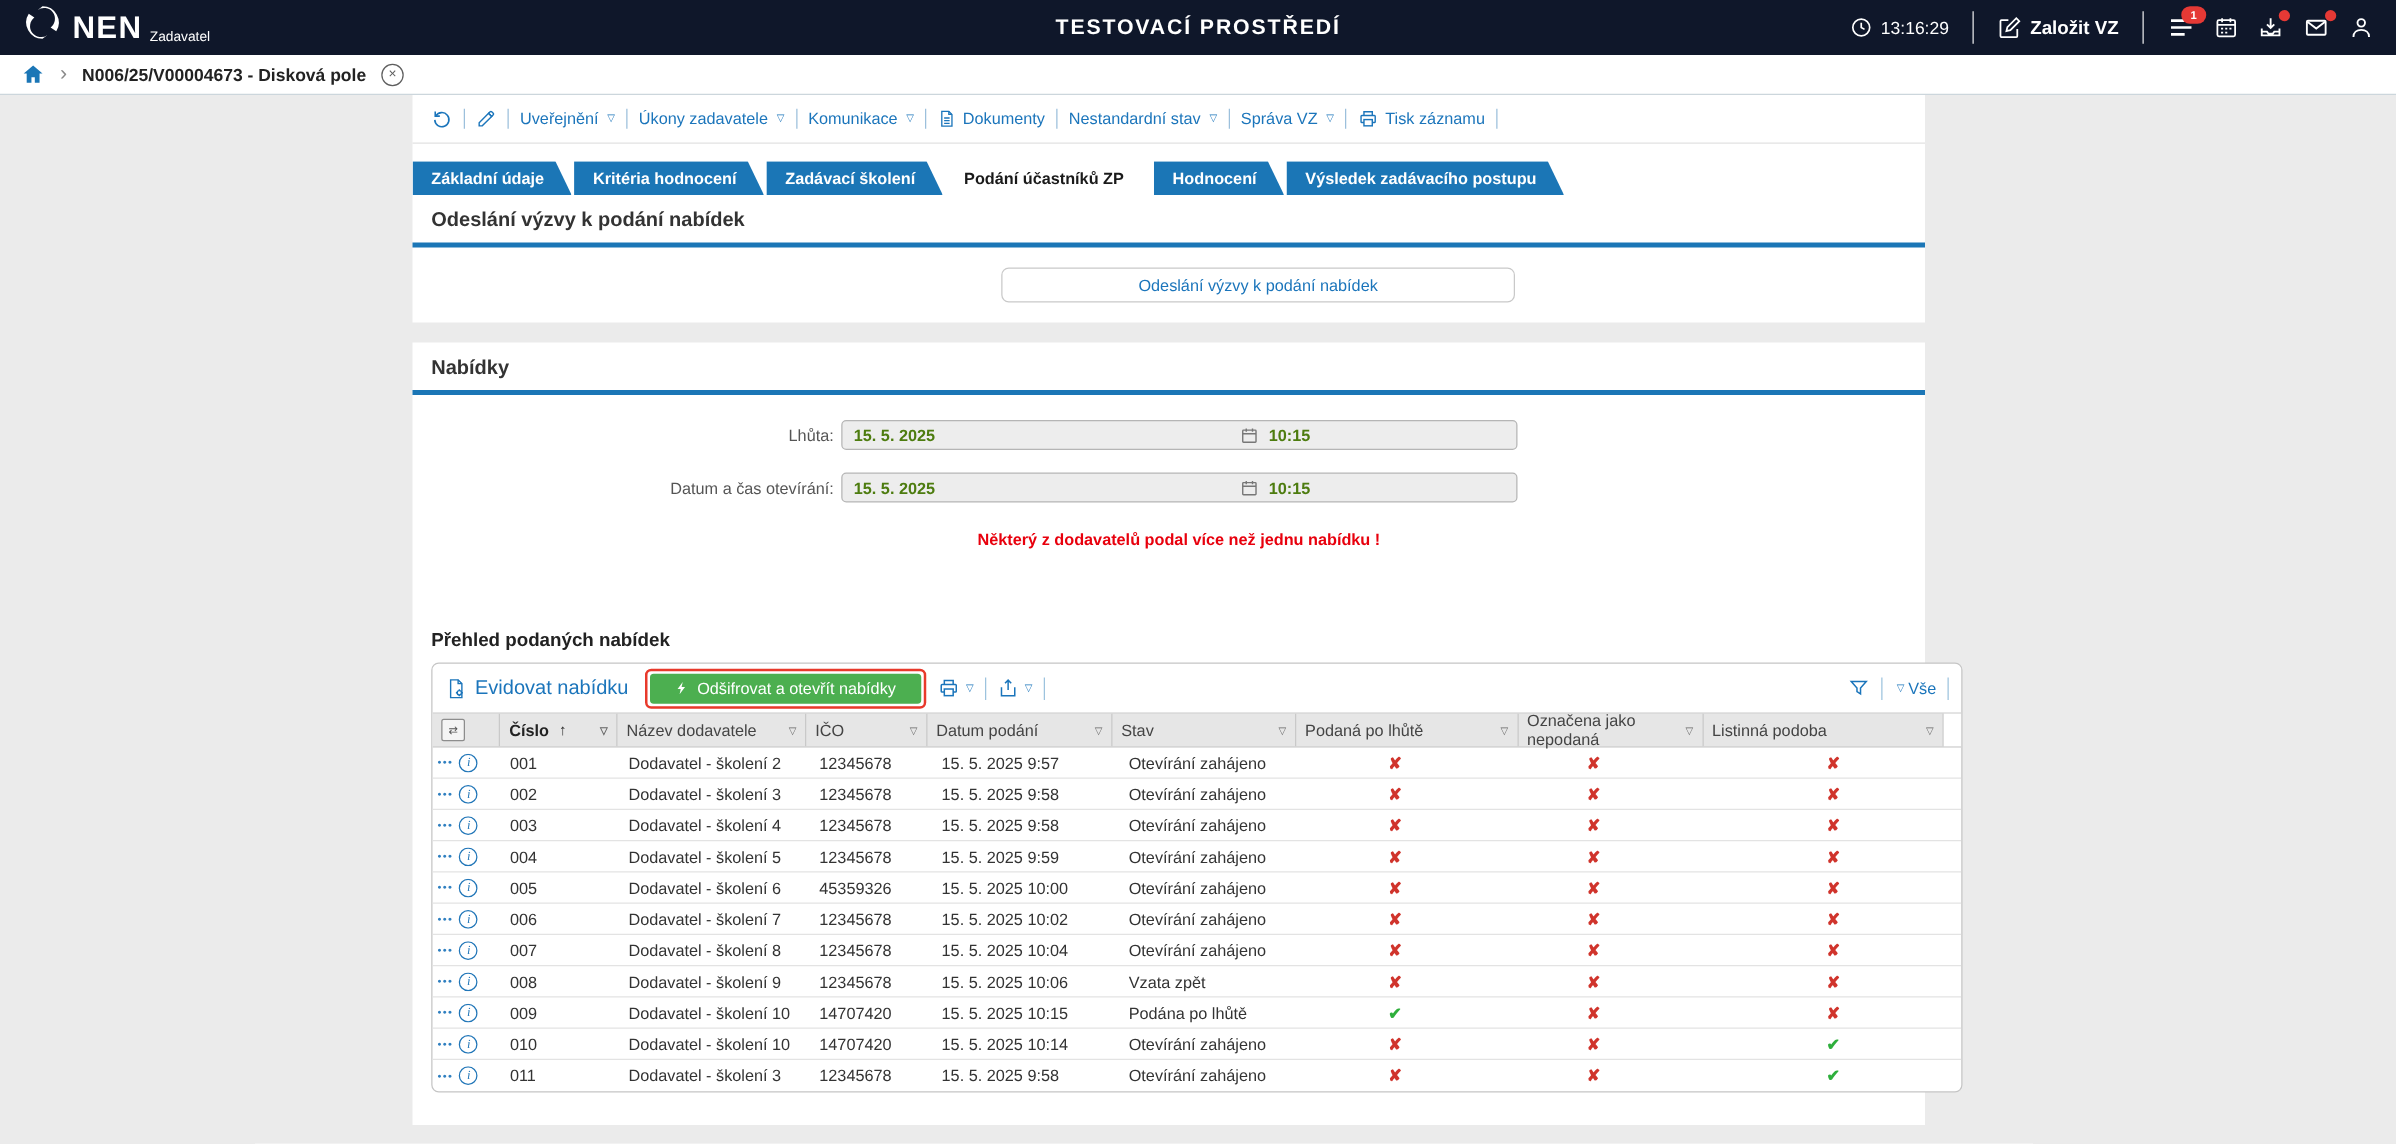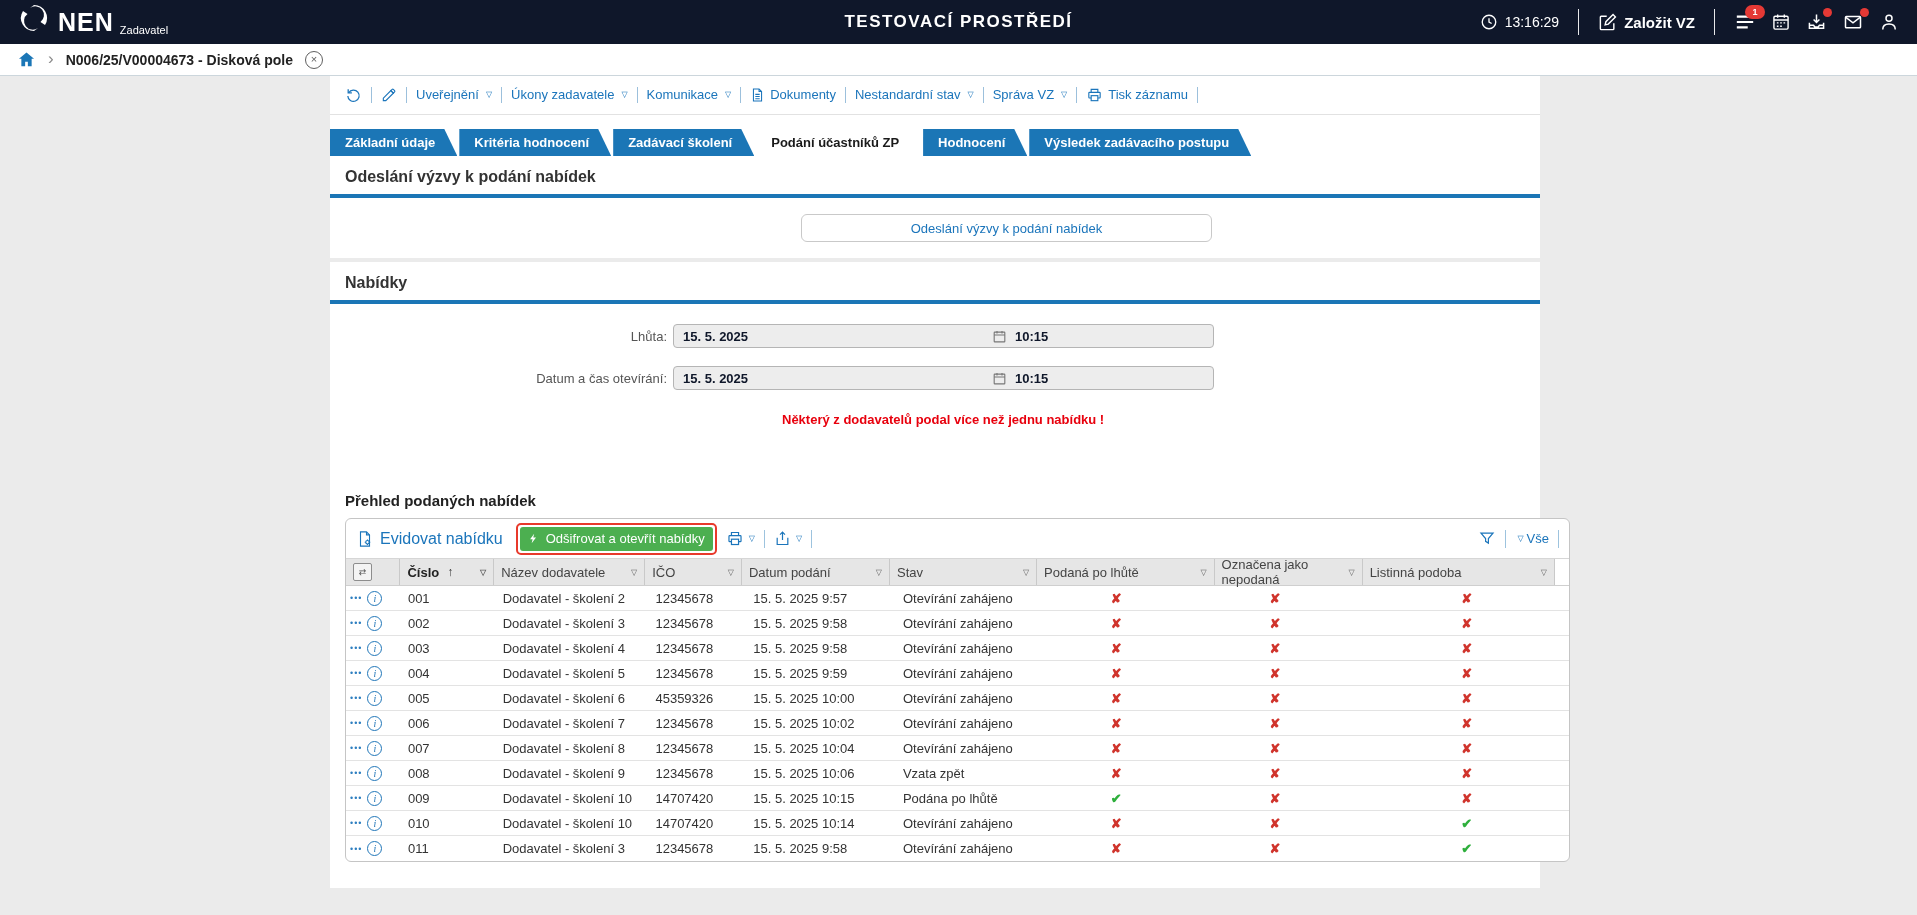--- a/index.html
+++ b/index.html
@@ -42,38 +42,38 @@
   .tab{height:27px;line-height:27px;padding:0 22px 0 15px;background:#1b76b6;color:#fff;font-size:13px;font-weight:bold;clip-path:polygon(0 0,calc(100% - 13px) 0,100% 100%,0 100%);margin-right:2px;cursor:pointer;white-space:nowrap;}
   .tab.active{background:#fff;color:#1a1a1a;}
 
   .section-title{font-size:16px;font-weight:bold;color:#333;padding:12px 15px 8px;}
   .blue-line{height:4px;background:#1b76b6;}
 
   .vyzva-body{position:relative;height:60px;}
   .vyzva-btn{position:absolute;left:471px;top:16px;width:409px;height:26px;background:#fff;border:1px solid #c9c9c9;border-radius:6px;color:#1b75bb;font-size:13px;display:flex;align-items:center;justify-content:center;cursor:pointer;}
 
   
-  .card2{margin-top:4px;position:relative;height:626px;}
+  .card2{margin-top:16px;position:relative;height:626px;}
   .field-row{position:absolute;left:0;width:100%;display:flex;align-items:center;}
   .fr1{top:62px;} .fr2{top:104px;}
   .flabel{width:337px;text-align:right;padding-right:6px;font-size:13px;color:#555;}
-  .finput{position:relative;width:541px;height:24px;background:#ededed;border:1px solid #b5b5b5;border-radius:4px;box-sizing:border-box;font-size:13px;font-weight:bold;color:#0f172a;cursor:text;}
+  .finput{position:relative;width:541px;height:24px;background:#ededed;border:1px solid #b5b5b5;border-radius:4px;box-sizing:border-box;font-size:13px;font-weight:bold;color:#4d7c0f;cursor:text;}
   .fdate{position:absolute;left:9px;top:4px;}
   .fcal{position:absolute;left:318px;top:4px;display:flex;}
   .ftime{position:absolute;left:341px;top:4px;}
   .warning{position:absolute;left:452px;top:150px;font-size:13px;font-weight:bold;color:#e8000d;}
   .note{position:absolute;left:452px;top:179px;width:432px;font-size:13px;color:#2b2b2b;text-align:justify;line-height:1.55;}
   .tbl-title{position:absolute;left:15px;top:230px;font-size:15px;font-weight:bold;color:#222;}
 
   
   .table-widget{position:absolute;left:15px;top:256px;width:1225px;border:1px solid #c5c5c5;border-radius:6px;background:#fff;box-sizing:border-box;overflow:hidden;}
   .twbar{height:39px;display:flex;align-items:center;padding:0 10px;gap:9px;}
   .evidovat{display:flex;align-items:center;gap:6px;color:#1b75bb;font-size:16px;cursor:pointer;}
   .hl-wrap{border:2px solid #e8392b;border-radius:5px;padding:2px;margin-left:4px;}
-  .green-btn{display:flex;align-items:center;gap:7px;height:24px;padding:0 8px;background:#4caf50;border:none;border-radius:3px;color:#fff;font-size:13px;cursor:pointer;font-family:"Liberation Sans",sans-serif;}
+  .green-btn{display:flex;align-items:center;gap:7px;height:24px;padding:0 20px;background:#4caf50;border:none;border-radius:3px;color:#fff;font-size:13px;cursor:pointer;font-family:"Liberation Sans",sans-serif;}
   .vdiv{width:1px;height:18px;background:#9dc3de;}
   .icon-dd{display:flex;align-items:center;gap:3px;cursor:pointer;}
   .twbar-right{margin-left:auto;display:flex;align-items:center;gap:9px;color:#1b75bb;font-size:13px;}
 
   .thead{display:flex;background:#e6e6e6;height:28px;border-top:1px solid #d6d6d6;border-bottom:1px solid #cfcfcf;font-size:13px;color:#444;box-sizing:border-box;}
   .th{display:flex;align-items:center;justify-content:space-between;padding:0 7px;border-right:1px solid #c9c9c9;box-sizing:border-box;cursor:pointer;}
   .th .flt{font-size:8px;color:#666;}
   .th-cislo{font-weight:bold;color:#222;}
   .sort-arrow{font-size:12px;color:#333;margin-left:4px;margin-right:auto;padding-left:4px;}
   .th-filler{flex:1;border-right:none;background:#fff;cursor:default;}

